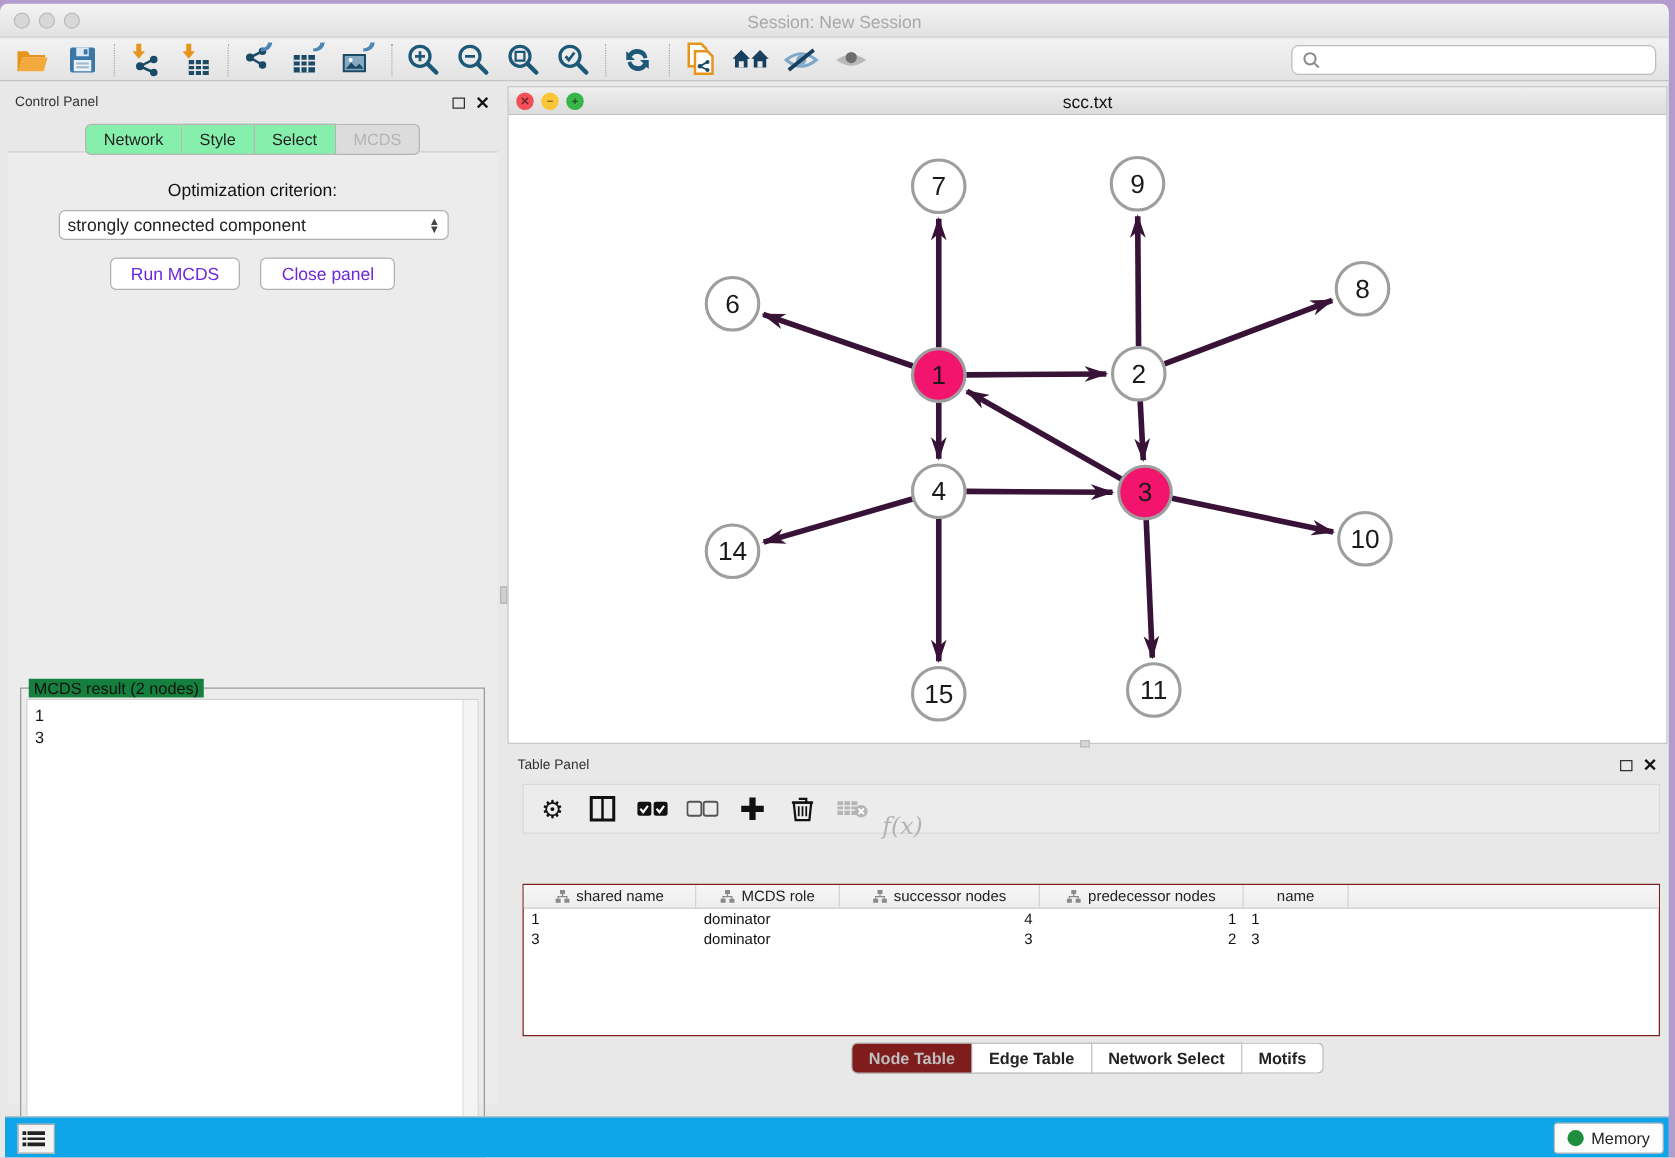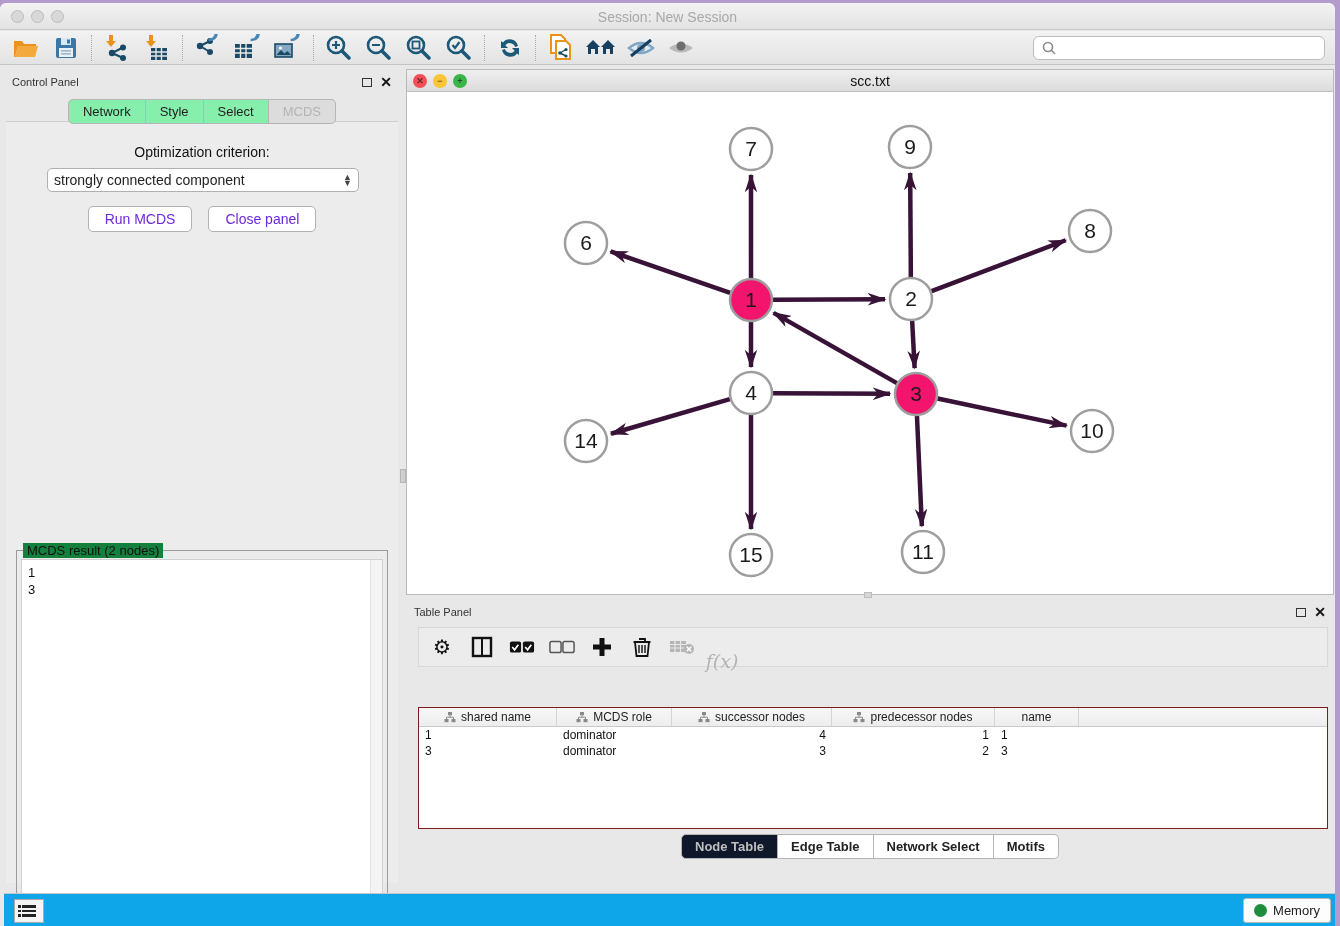--- a/index.html
+++ b/index.html
@@ -89,21 +89,21 @@
   .tp-hcell { display:flex; align-items:center; justify-content:center; gap:5px; font-size:12px; color:#222;
               border-right:1px solid #d4d4d4; height:100%; cursor:pointer; }
   .tp-row { display:flex; height:16px; }
   .tp-cell { font-size:12px; color:#111; padding:1px 6px; overflow:hidden; white-space:nowrap; }
 
   .tp-tabs { position:absolute; bottom:2px; width:100%; display:flex; justify-content:center; }
   .tp-tab { padding:4px 13px; border:1px solid #b5b5b5; background:#fff; font-size:13px; font-weight:bold; cursor:pointer; }
   .tp-tab:first-child { border-top-left-radius:5px; border-bottom-left-radius:5px; }
   .tp-tab:last-child { border-top-right-radius:5px; border-bottom-right-radius:5px; }
   .tp-tab + .tp-tab { border-left:none; }
-  .tp-tab.selected { background:#0f172a; color:#bfbfbf; }
+  .tp-tab.selected { background:#7f1d1d; color:#bfbfbf; }
 
   
   .statusbar { position:absolute; left:4px; bottom:0; width:100%; height:33px; background:#0ea5e9; border-top:1px solid #c6c6c6; }
   .list-btn { position:absolute; left:10px; top:5px; width:30px; height:24px; background:#f4f4f4;
               border:1px solid #aaa; display:flex; align-items:center; justify-content:center; cursor:pointer; }
   .memory-btn { position:absolute; right:8px; top:4px; height:25px; background:#fdfdfd; border:1px solid #b9b9b9;
                 border-radius:3px; display:flex; align-items:center; gap:6px; padding:0 10px; font-size:13px; cursor:pointer; }
   .mem-dot { width:13px; height:13px; border-radius:50%; background:#1e8e3e; }
 
   .list-glyph { display:flex; flex-direction:column; gap:2px; }

